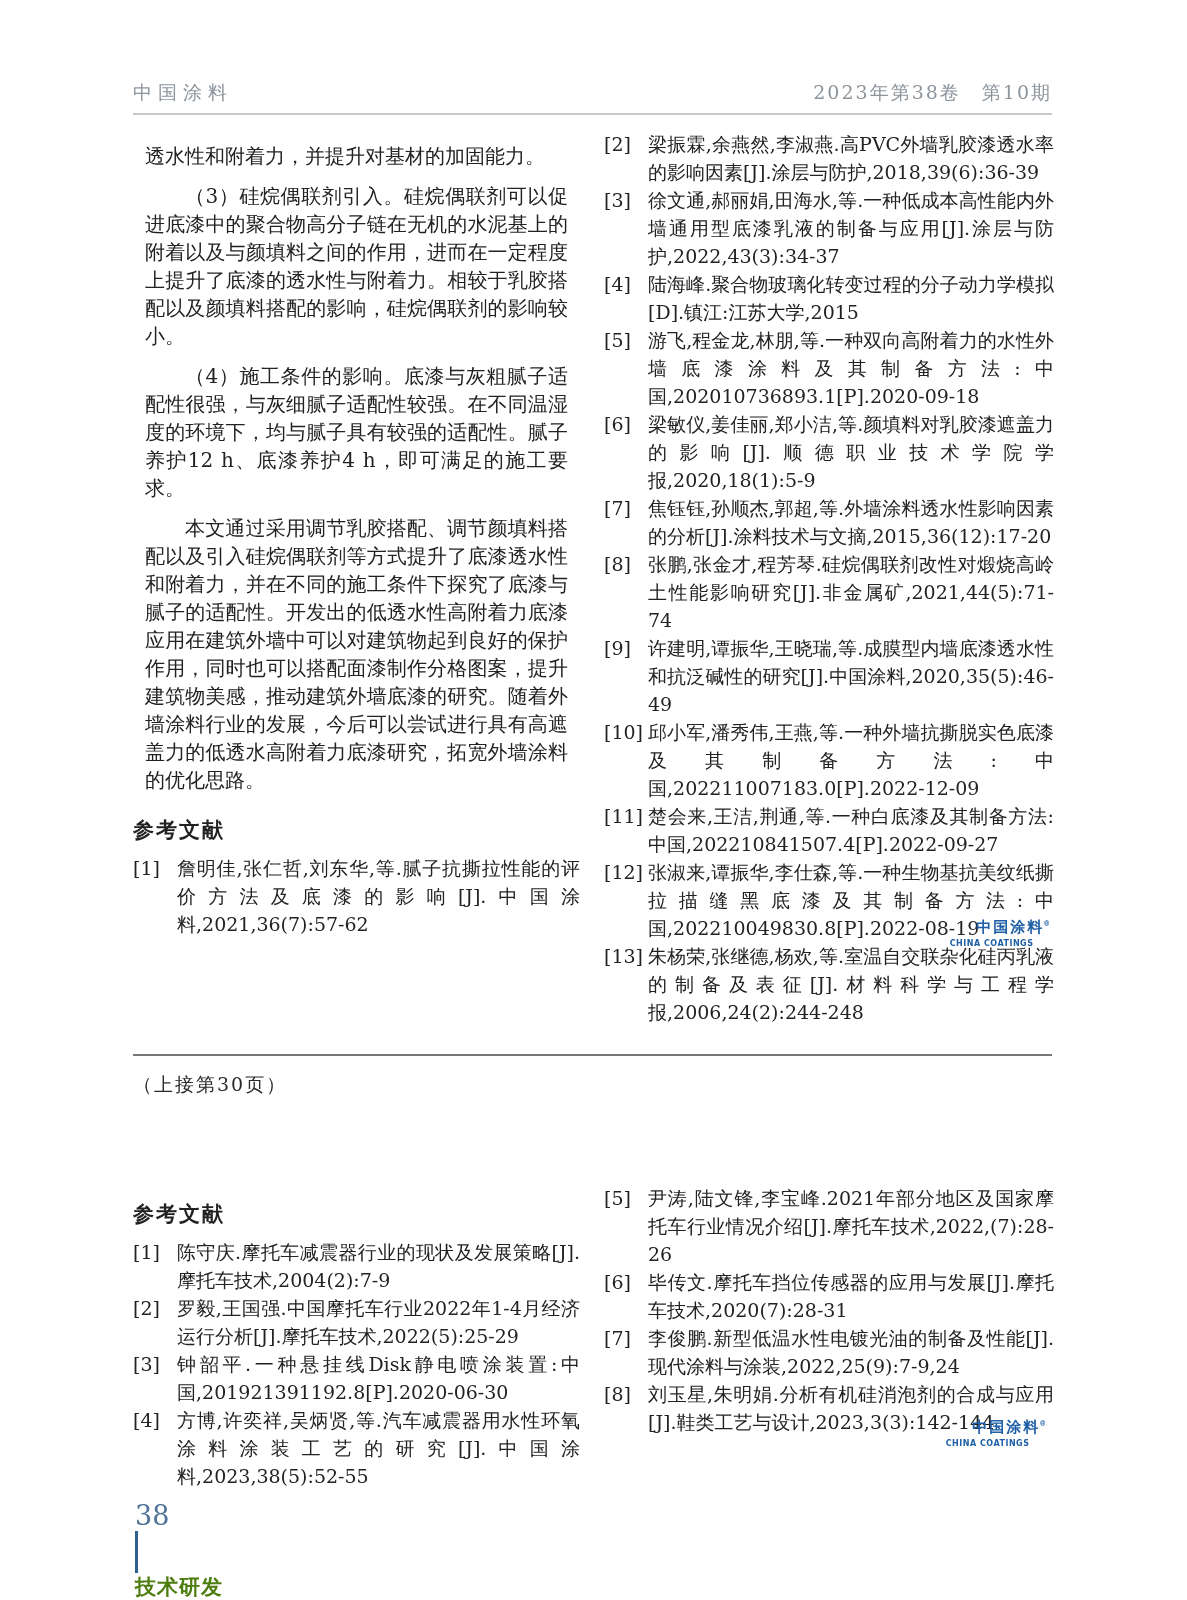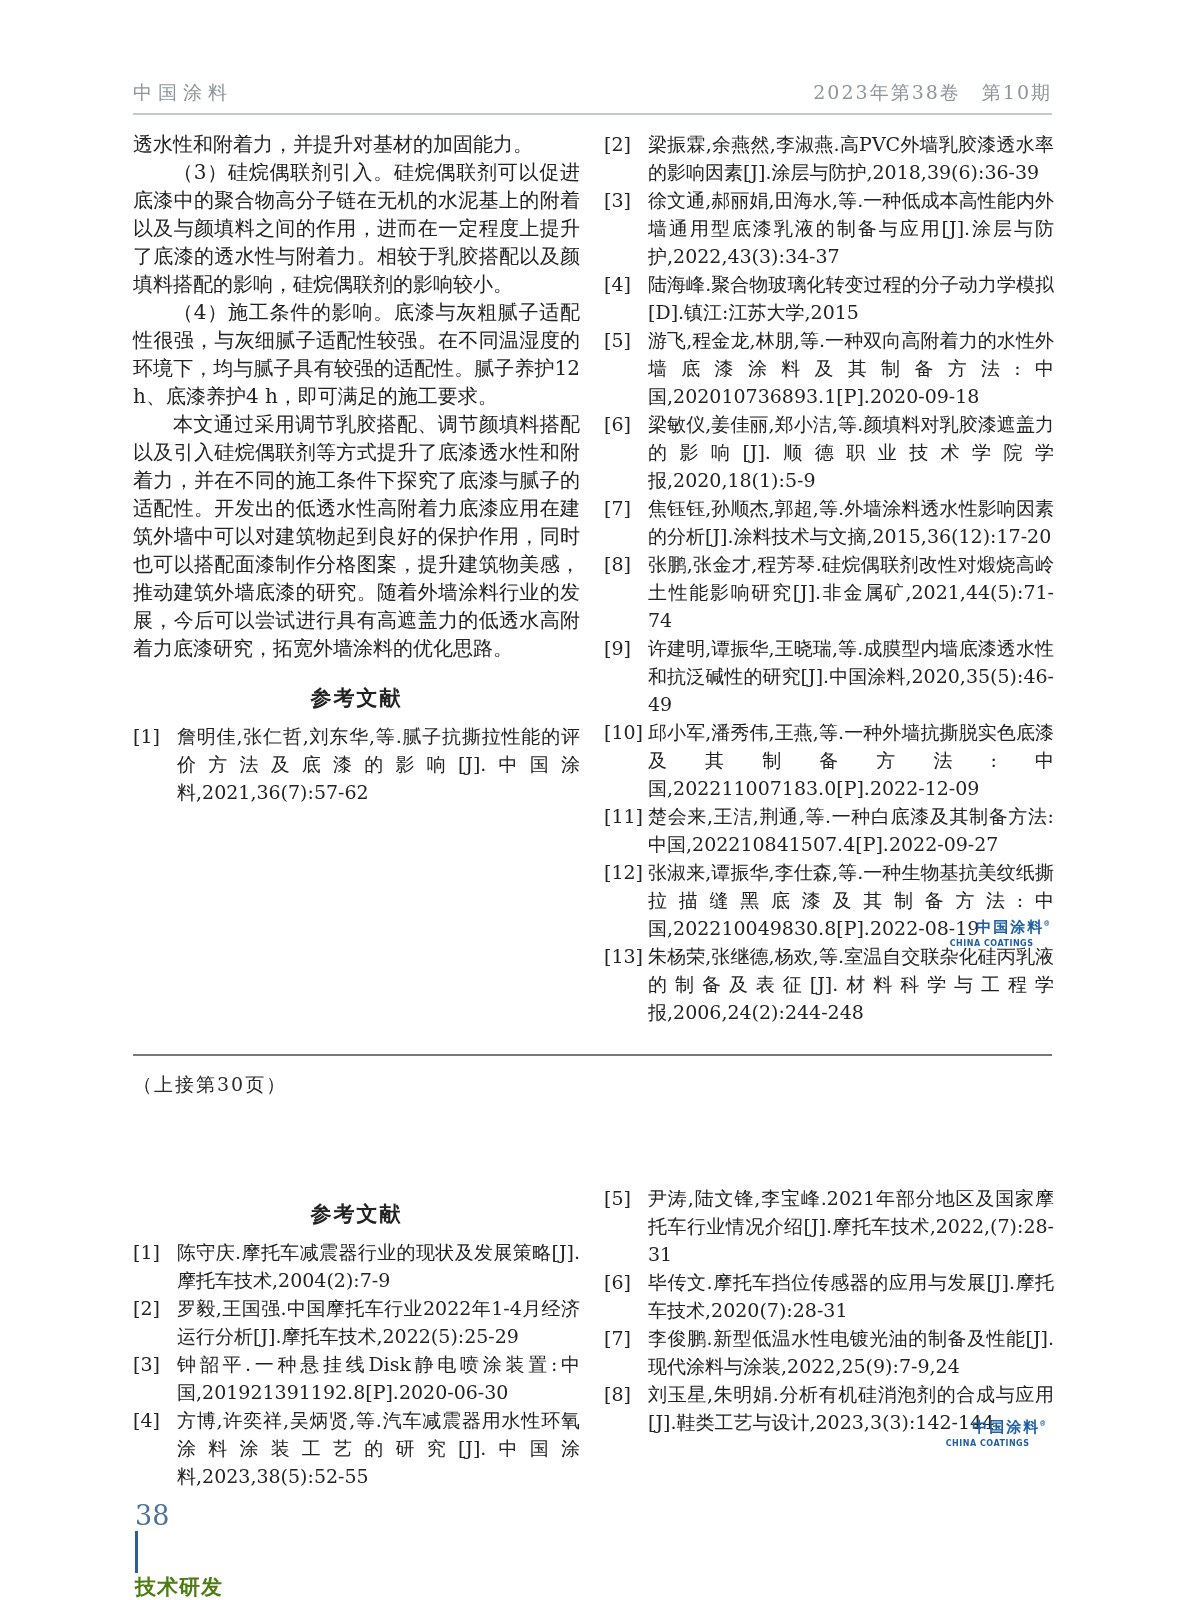--- a/index.html
+++ b/index.html
@@ -22,27 +22,27 @@
   .top-columns, .bottom-columns {
     position:absolute; left:133px; width:921px;
     display:flex; gap:24px;
   }
   .top-columns { top:130px; }
   .bottom-columns { top:1184px; }
   .col-left  { width:447px; }
   .col-right { width:450px; }
 
   .body-par {
-    margin:0; font-size:20px; line-height:28px;
+    margin:12px; font-size:20px; line-height:28px;
     text-align:justify; text-justify:inter-ideograph;
   }
   .body-par.indent { text-indent:2em; }
 
   .refs-title {
-    font-weight:bold; text-align:center; font-size:21px;
+    font-weight:bold; font-size:21px;
     margin:22px 0 10px 0; letter-spacing:2px;
   }
   .bottom-columns .refs-title { margin-top:16px; }
 
   .ref { display:flex; font-size:19px; line-height:28px; margin:0; }
   .ref-id { flex:0 0 44px; }
   .ref-text { flex:1; text-align:justify; text-justify:inter-ideograph; }
 
   
   .section-divider {
@@ -191,21 +191,21 @@
       </div>
       <div class="ref">
         <span class="ref-id">[4]</span>
         <span class="ref-text">方博,许奕祥,吴炳贤,等.汽车减震器用水性环氧涂料涂装工艺的研究[J].中国涂料,2023,38(5):52-55</span>
       </div>
     </div>
 
     <div class="col-right">
       <div class="ref">
         <span class="ref-id">[5]</span>
-        <span class="ref-text">尹涛,陆文锋,李宝峰.2021年部分地区及国家摩托车行业情况介绍[J].摩托车技术,2022,(7):28-31</span>
+        <span class="ref-text">尹涛,陆文锋,李宝峰.2021年部分地区及国家摩托车行业情况介绍[J].摩托车技术,2022,(7):28-26</span>
       </div>
       <div class="ref">
         <span class="ref-id">[6]</span>
         <span class="ref-text">毕传文.摩托车挡位传感器的应用与发展[J].摩托车技术,2020(7):28-31</span>
       </div>
       <div class="ref">
         <span class="ref-id">[7]</span>
         <span class="ref-text">李俊鹏.新型低温水性电镀光油的制备及性能[J].现代涂料与涂装,2022,25(9):7-9,24</span>
       </div>
       <div class="ref">

